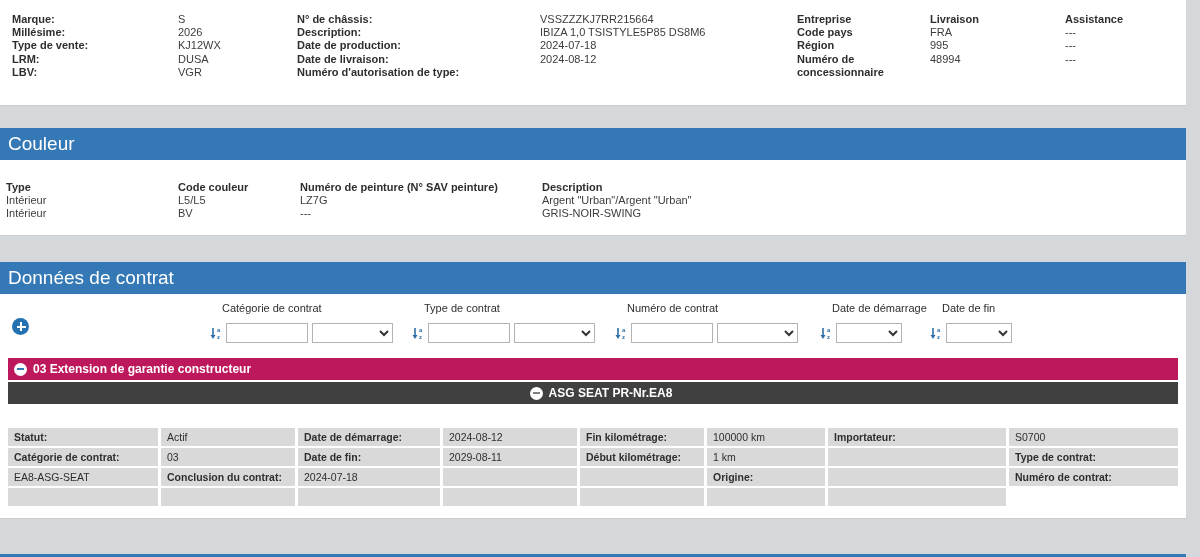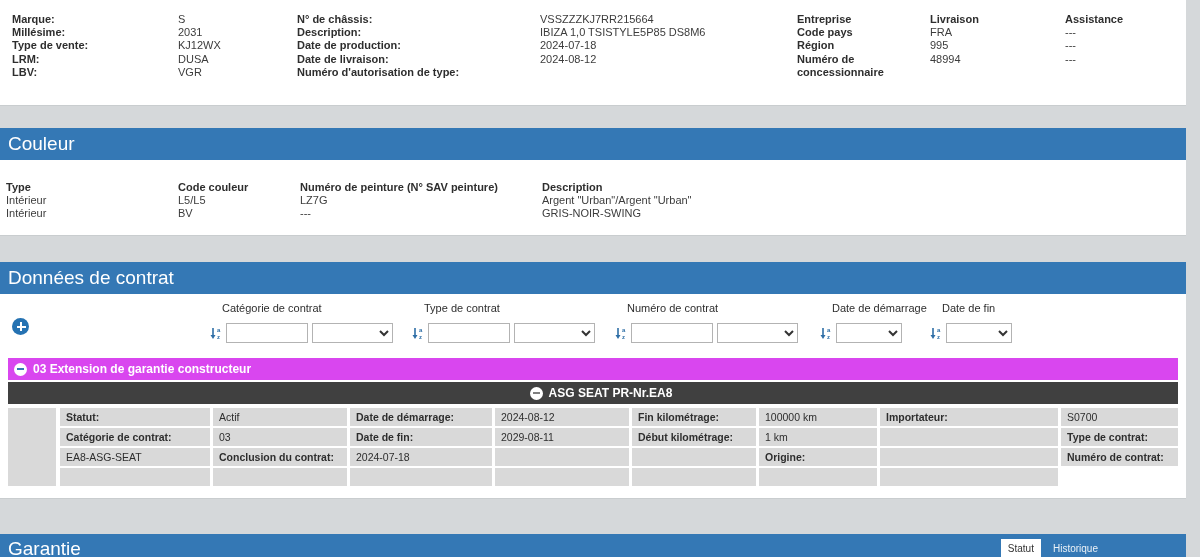--- a/index.html
+++ b/index.html
@@ -52,28 +52,28 @@
   .filter-row { display:flex; align-items:center; gap:4px; }
   .sort-icon { width:12px; height:13px; flex:none; cursor:pointer; }
   .f-input { width:82px; height:20px; border:1px solid #b3b3b3; background:#fff; font-size:11px; padding:0 3px; }
   .f-select { height:20px; border:1px solid #b3b3b3; background:#fff; font-size:11px; color:#333; }
   .f-select.wide { width:81px; } .f-select.narrow { width:66px; }
 
   .group-bar {
     margin:0 8px; height:22px; display:flex; align-items:center;
     padding:0 6px; color:#fff; font-weight:bold; font-size:12px; gap:6px;
   }
-  .group-bar.blue { background:#d946ef; }
+  .group-bar.blue { background:#be185d; }
   .group-bar.gray { background:#404040; margin-top:2px; padding-left:22px;justify-content:center; }
   .collapse-icon { width:13px; height:13px; border-radius:50%; background:#fff; position:relative; flex:none; cursor:pointer; }
   .collapse-icon::after { content:""; position:absolute; left:3px; right:3px; top:5.5px; height:2px; }
   .blue .collapse-icon::after { background:#3478b5; }
   .gray .collapse-icon::after { background:#7f7f7f; }
 
-  .details-wrap { display:flex; margin:4px 8px 0 8px; gap:4px; }
+  .details-wrap { display:flex; margin:4px 8px 0 8px; gap:20px;flex-direction:column; }
   .details-stub { width:48px; background:#d9d9d9; flex:none; }
   .details-grid {
     flex:1; display:grid;
     grid-template-columns:150px 134px 142px 134px 124px 118px 178px 1fr;
     grid-auto-rows:18px; gap:2px 3px;
   }
   .cell { background:#d9d9d9; line-height:18px; padding:0 6px; font-size:10.5px; color:#2e2e2e; overflow:hidden; white-space:nowrap; }
   .cell.l { font-weight:bold; }
 
   
@@ -86,21 +86,21 @@
 </head>
 <body>
 
 <div class="content">
 
   <div class="panel top-panel">
     <div class="kv-grid kv-left">
       <div class="lbl">Marque:</div>
       <div class="val">S</div>
       <div class="lbl">Millésime:</div>
-      <div class="val">2031</div>
+      <div class="val">2026</div>
       <div class="lbl">Type de vente:</div>
       <div class="val">KJ12WX</div>
       <div class="lbl">LRM:</div>
       <div class="val">DUSA</div>
       <div class="lbl">LBV:</div>
       <div class="val">VGR</div>
     </div>
     <div class="kv-grid kv-middle">
       <div class="lbl">N° de châssis:</div>
       <div class="val">VSSZZZKJ7RR215664</div>

